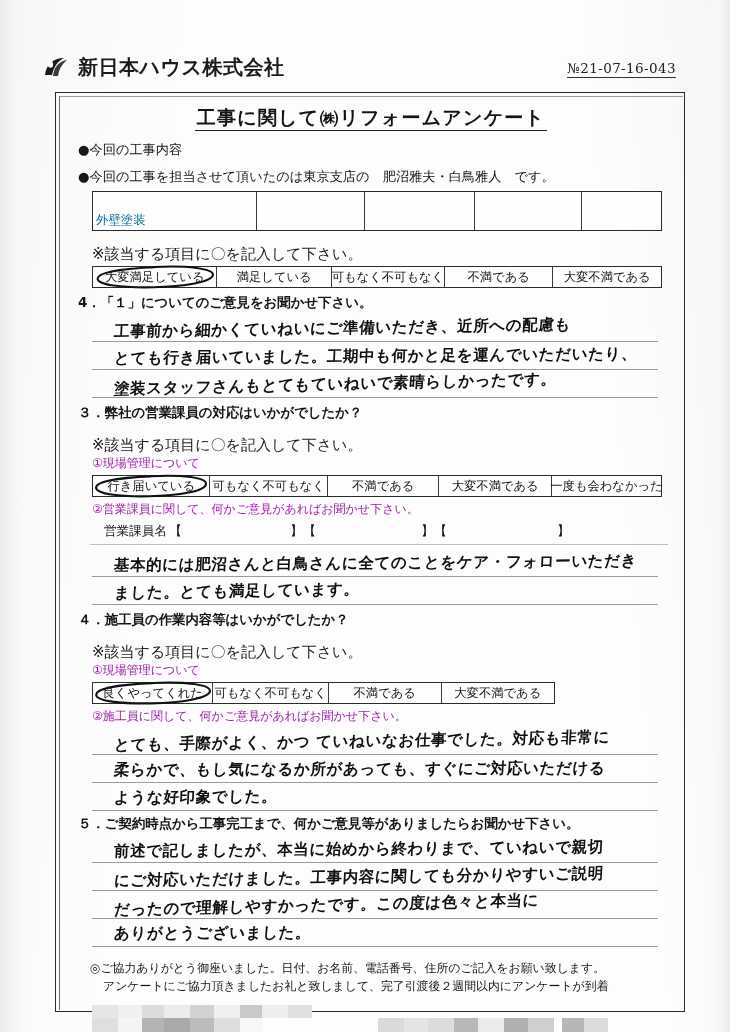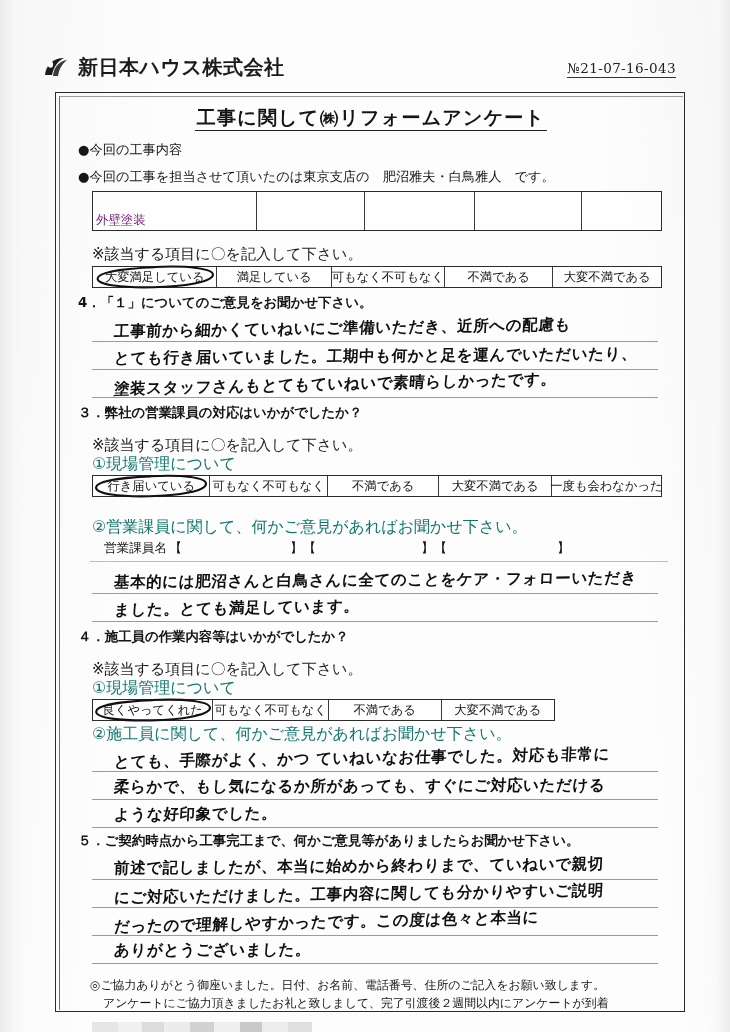--- a/index.html
+++ b/index.html
@@ -76,21 +76,21 @@
   }
   .qline {
     font-size:13.4px; font-weight:bold; line-height:19px;
     color:#141414; margin-top:5px;
   }
   .note {
     font-size:15px; line-height:17px; color:#202020;
     margin-top:15px; padding-left:14px;
   }
   .subhead {
-    font-size:16px; line-height:17px; color:#0f766e;
+    font-size:12px; line-height:17px; color:#a21caf;
     margin-top:1px; padding-left:14px;
   }
   .staff-row {
     font-size:12.6px; color:#161616;
     margin-top:4px; padding-left:26px;
     display:flex; align-items:flex-end;
   }
   .staff-label { margin-right:2px; }
   .bracket-field { display:inline-flex; align-items:center; }
   .bk { font-size:13px; }
@@ -107,21 +107,21 @@
     background:rgba(255,255,255,0.6);
   }
   .work-cell {
     border-right:1px solid #3a3a3a;
     box-sizing:border-box;
     position:relative;
   }
   .work-cell:last-child { border-right:none; }
   .work-cell .wtxt {
     position:absolute; left:3px; bottom:1px;
-    font-size:12.4px; color:#701a75; white-space:nowrap;
+    font-size:12.4px; color:#0369a1; white-space:nowrap;
   }
 
   
   .opt-table {
     margin-top:3px; margin-left:14px;
     border:1.4px solid #2b2b2b;
     display:flex; box-sizing:border-box;
     height:22px; position:relative;
     background:rgba(255,255,255,0.55);
   }
@@ -291,21 +291,21 @@
         <span>不満である</span>
       </div>
       <div class="opt-cell" style="width:113px">
         <span>大変不満である</span>
       </div>
       <div class="opt-cell" style="width:109px">
         <span>一度も会わなかった</span>
       </div>
     </div>
 
-    <div class="subhead" style="margin-top:21px">②営業課員に関して、何かご意見があればお聞かせ下さい。</div>
+    <div class="subhead" style="margin-top:4px">②営業課員に関して、何かご意見があればお聞かせ下さい。</div>
 
     <div class="staff-row">
       <span class="staff-label">営業課員名</span>
       <span class="bracket-field">
         <span class="bk">【</span>
         <span class="bk-gap-1"></span>
         <span class="bk">】</span>
       </span>
       <span class="bracket-field">
         <span class="bk">【</span>

